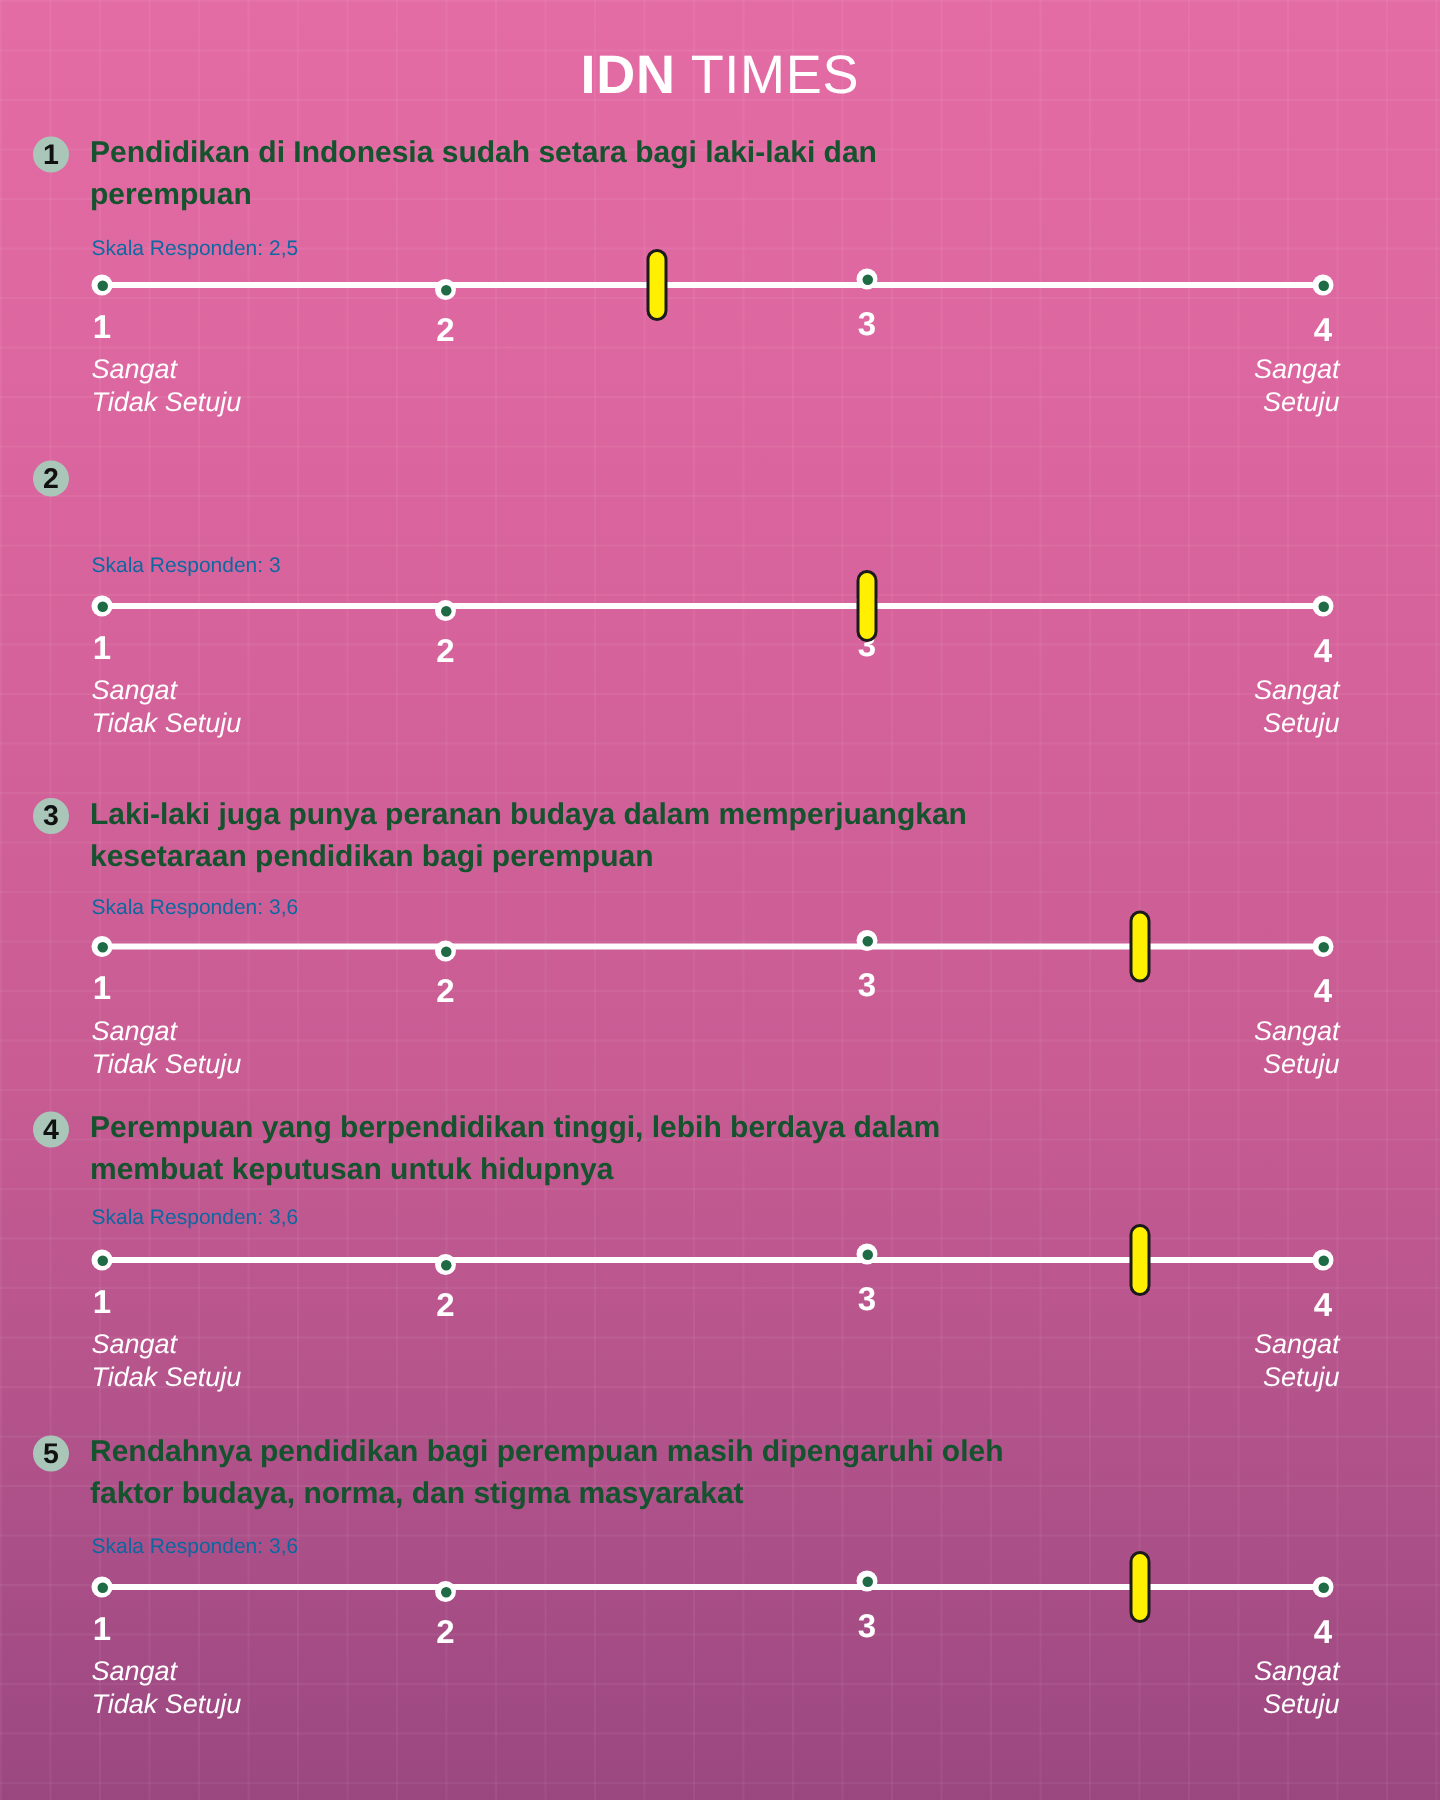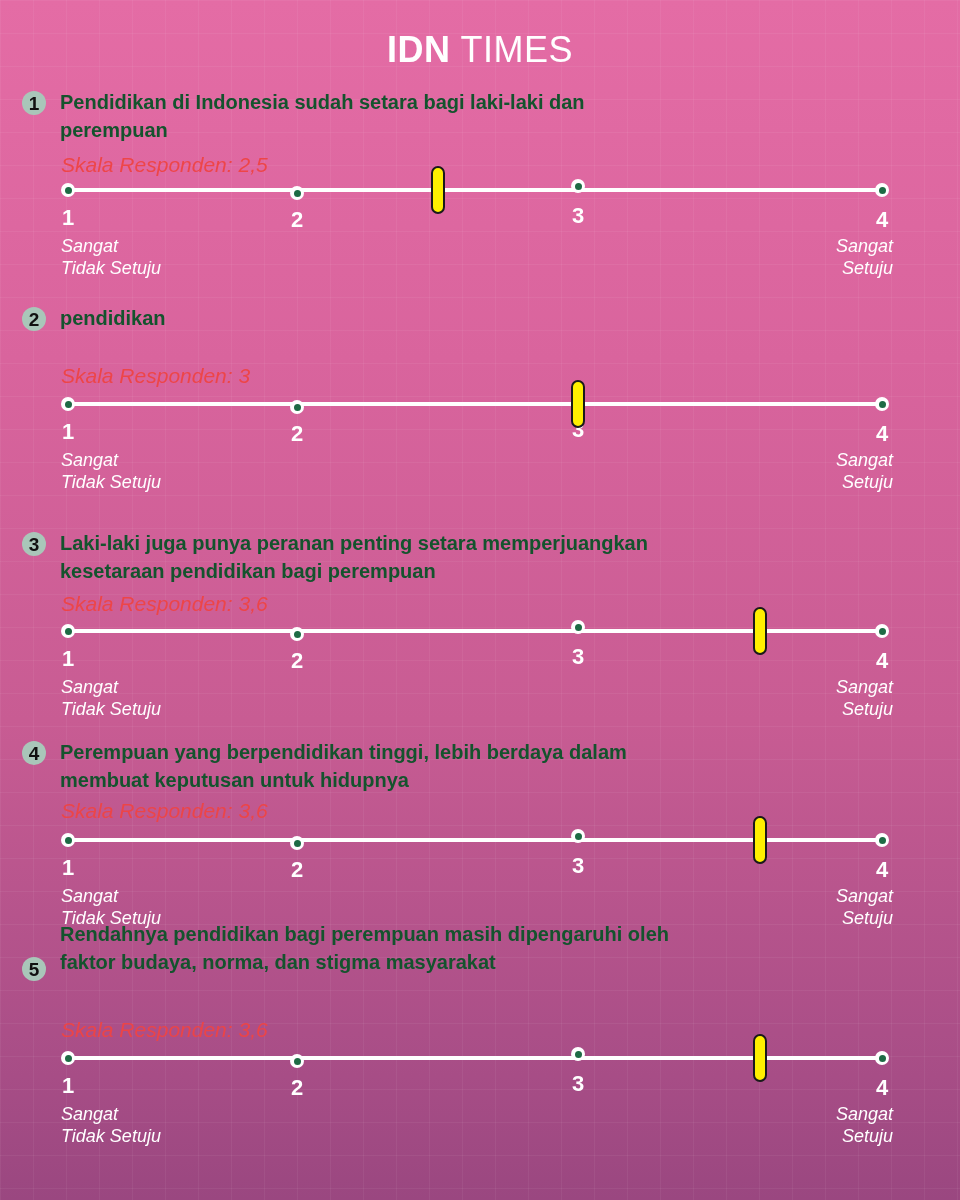--- a/index.html
+++ b/index.html
@@ -25,22 +25,22 @@
   .q-num {
     position: absolute; left: 22px; width: 24px; height: 24px; border-radius: 50%;
     background: #a9c6b9; color: #111; font-weight: 700; font-size: 19px;
     display: flex; align-items: center; justify-content: center; line-height: 1;
   }
   .q-title {
     position: absolute; left: 60px; width: 860px;
     color: #14532d; font-weight: 700; font-size: 20px; line-height: 28px;
   }
   .q-sub {
-    position: absolute; left: 61px; color: #ef4444; font-style: italic;
-    font-size: 21px; line-height: 22px; opacity: 0.95;
+    position: absolute; left: 61px; color: #0369a1; 
+    font-size: 14px; line-height: 22px; opacity: 0.95;
   }
   .track {
     position: absolute; left: 68px; width: 814px; height: 4px; background: #ffffff;
     border-radius: 2px;
   }
   .node {
     position: absolute; width: 14px; height: 14px; border-radius: 50%;
     background: #ffffff; transform: translate(-50%, -50%);
   }
   .node::after {
@@ -94,21 +94,20 @@
     </div>
     <div class="end-label right" style="right:67px; top:235px">
       <div>Sangat</div>
       <div>Setuju</div>
     </div>
     <div class="marker" style="left:437.5px; top:190px"></div>
   </div>
   <div class="section">
     <div class="q-num" style="top:307px">2</div>
     <div class="q-title" style="top:304px">
-      <div>pendidikan</div>
     </div>
     <div class="q-sub" style="top:365px">Skala Responden: 3</div>
     <div class="track" style="top:402px"></div>
       <div class="node" style="left:68px; top:404px"></div>
       <div class="tick-num" style="left:68px; top:420px">1</div>
       <div class="node" style="left:297px; top:407px"></div>
       <div class="tick-num" style="left:297px; top:422px">2</div>
       <div class="node" style="left:578px; top:400px"></div>
       <div class="tick-num" style="left:578px; top:418px">3</div>
       <div class="node" style="left:882px; top:404px"></div>
@@ -119,21 +118,21 @@
     </div>
     <div class="end-label right" style="right:67px; top:449px">
       <div>Sangat</div>
       <div>Setuju</div>
     </div>
     <div class="marker" style="left:578px; top:404px"></div>
   </div>
   <div class="section">
     <div class="q-num" style="top:532px">3</div>
     <div class="q-title" style="top:529px">
-      <div>Laki-laki juga punya peranan penting setara memperjuangkan</div>
+      <div>Laki-laki juga punya peranan budaya dalam memperjuangkan</div>
       <div>kesetaraan pendidikan bagi perempuan</div>
     </div>
     <div class="q-sub" style="top:593px">Skala Responden: 3,6</div>
     <div class="track" style="top:629px"></div>
       <div class="node" style="left:68px; top:631px"></div>
       <div class="tick-num" style="left:68px; top:647px">1</div>
       <div class="node" style="left:297px; top:634px"></div>
       <div class="tick-num" style="left:297px; top:649px">2</div>
       <div class="node" style="left:578px; top:627px"></div>
       <div class="tick-num" style="left:578px; top:645px">3</div>
@@ -170,21 +169,21 @@
       <div>Tidak Setuju</div>
     </div>
     <div class="end-label right" style="right:67px; top:885px">
       <div>Sangat</div>
       <div>Setuju</div>
     </div>
     <div class="marker" style="left:760.4000000000001px; top:840px"></div>
   </div>
   <div class="section">
     <div class="q-num" style="top:957px">5</div>
-    <div class="q-title" style="top:920px">
+    <div class="q-title" style="top:954px">
       <div>Rendahnya pendidikan bagi perempuan masih dipengaruhi oleh</div>
       <div>faktor budaya, norma, dan stigma masyarakat</div>
     </div>
     <div class="q-sub" style="top:1019px">Skala Responden: 3,6</div>
     <div class="track" style="top:1056px"></div>
       <div class="node" style="left:68px; top:1058px"></div>
       <div class="tick-num" style="left:68px; top:1074px">1</div>
       <div class="node" style="left:297px; top:1061px"></div>
       <div class="tick-num" style="left:297px; top:1076px">2</div>
       <div class="node" style="left:578px; top:1054px"></div>

